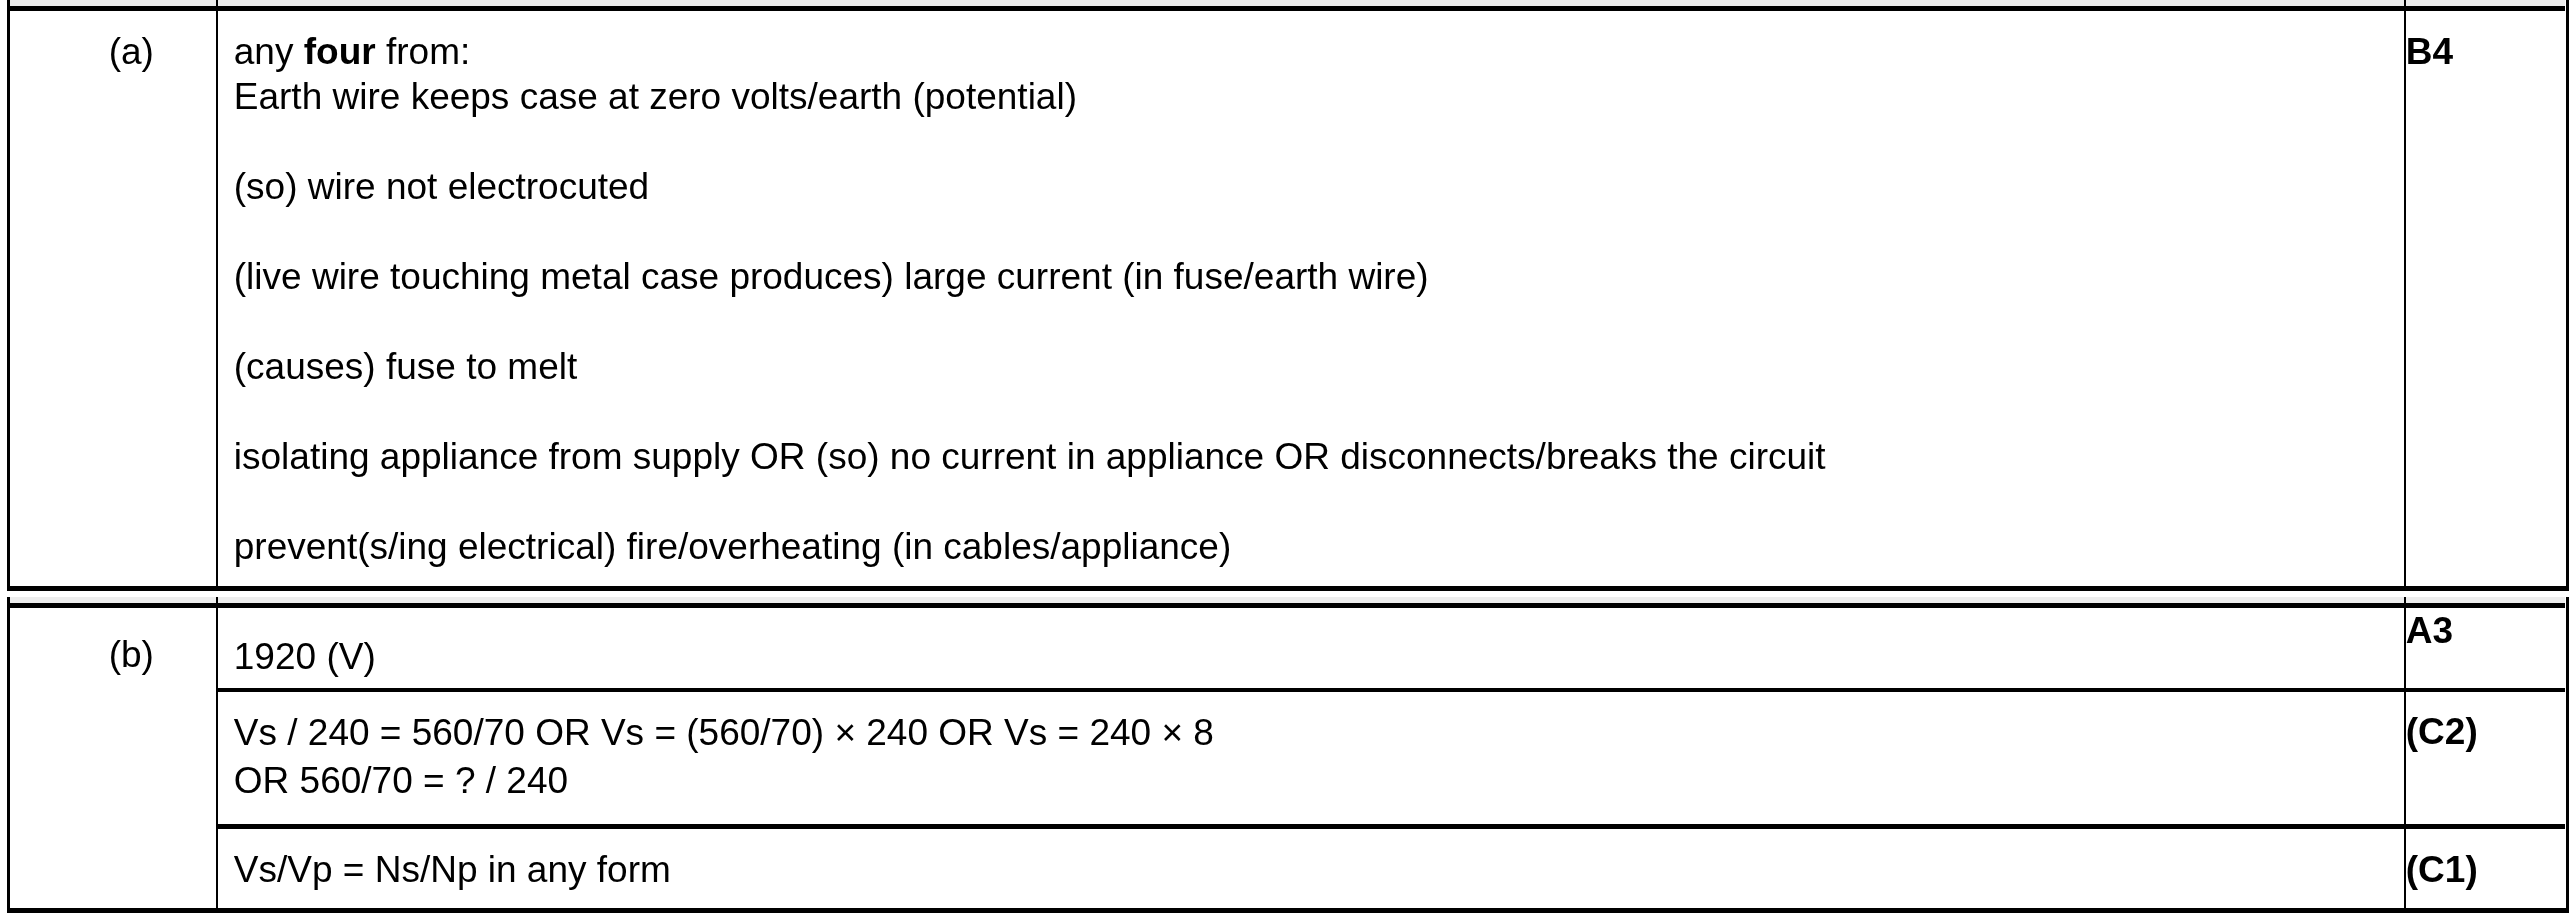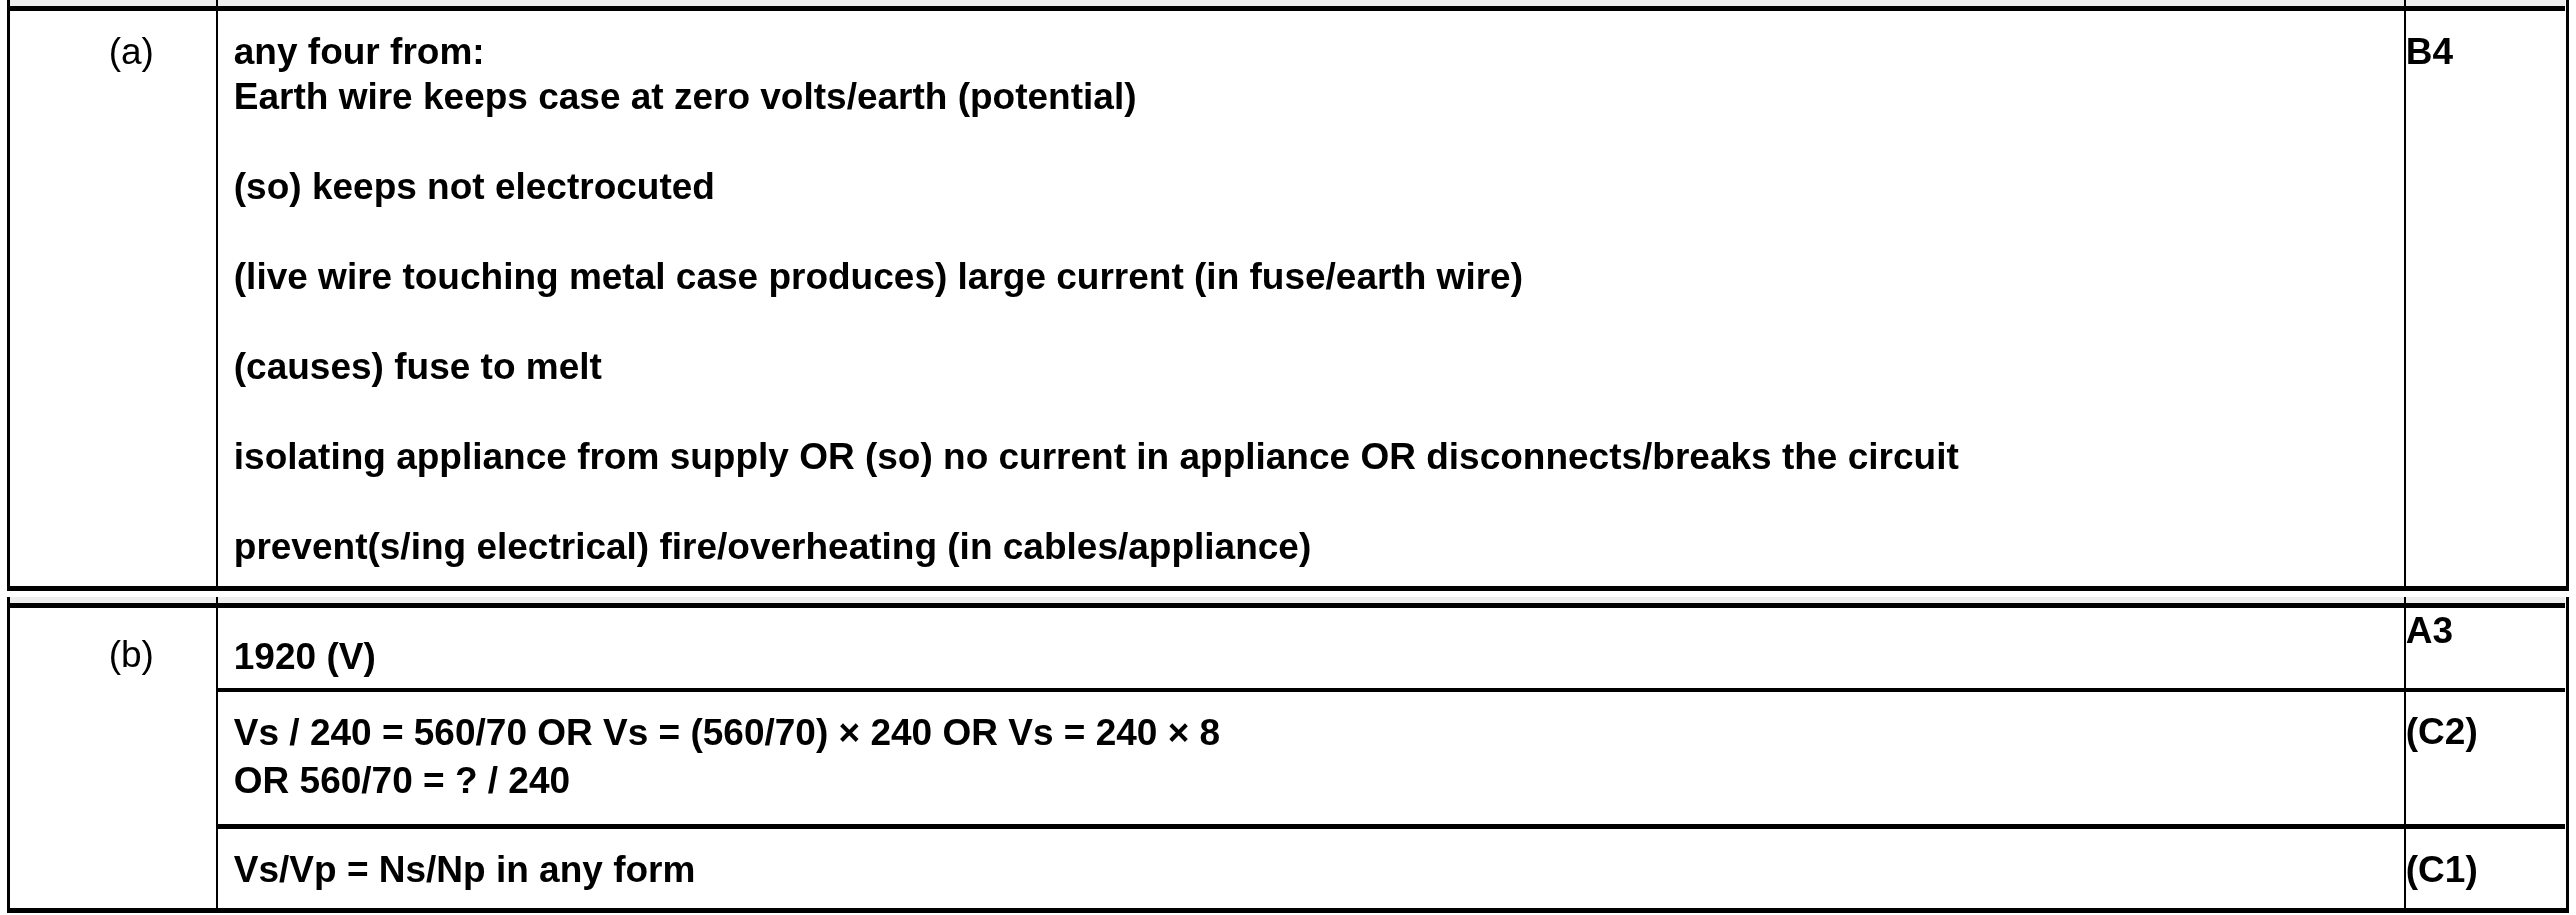--- a/index.html
+++ b/index.html
@@ -39,21 +39,21 @@
   .sliver.c3 { grid-column: 3; grid-row: 1; }
 
   
   .hrule { background: #000000; }
   .hrule.full  { grid-column: 1 / 4; grid-row: 2; }
   .hrule.r4 { grid-column: 2 / 4; grid-row: 4; }
   .hrule.r6 { grid-column: 2 / 4; grid-row: 6; }
 
   
   .cell { background: #ffffff; font-size: 37px; line-height: 45px; }
-  .answer-cell, .marks-cell { border-left: 2.5px solid #000; font-weight: bold; }
+  .answer-cell, .marks-cell { border-left: 2.5px solid #000; }
   .part-cell  { text-align: center; padding-left: 37px; }
   .answer-cell { padding-left: 16px; padding-right: 34px; }
   .marks-cell { text-align: left; padding-right: 17px; font-weight: bold; }
 
   
   .pa { grid-column: 1; grid-row: 3; padding-top: 18px; }
   .aa { grid-column: 2; grid-row: 3; padding-top: 18px; }
   .ma { grid-column: 3; grid-row: 3; padding-top: 18px; }
   .point { margin-top: 45px; }
 
@@ -77,21 +77,21 @@
     <div class="sliver c3"></div>
     <div class="hrule full"></div>
 
     <div class="cell part-cell pa">
       <span>(a)</span>
     </div>
 
     <div class="cell answer-cell aa">
       <div class="line"><span>any </span><b>four</b><span> from:</span></div>
       <div class="line">Earth wire keeps case at zero volts/earth (potential)</div>
-      <div class="point">(so) keeps not electrocuted</div>
+      <div class="point">(so) wire not electrocuted</div>
       <div class="point">(live wire touching metal case produces) large current (in fuse/earth wire)</div>
       <div class="point">(causes) fuse to melt</div>
       <div class="point">isolating appliance from supply OR (so) no current in appliance OR disconnects/breaks the circuit</div>
       <div class="point">prevent(s/ing electrical) fire/overheating (in cables/appliance)</div>
     </div>
 
     <div class="cell marks-cell ma">
       <span>B4</span>
     </div>
   </section>

